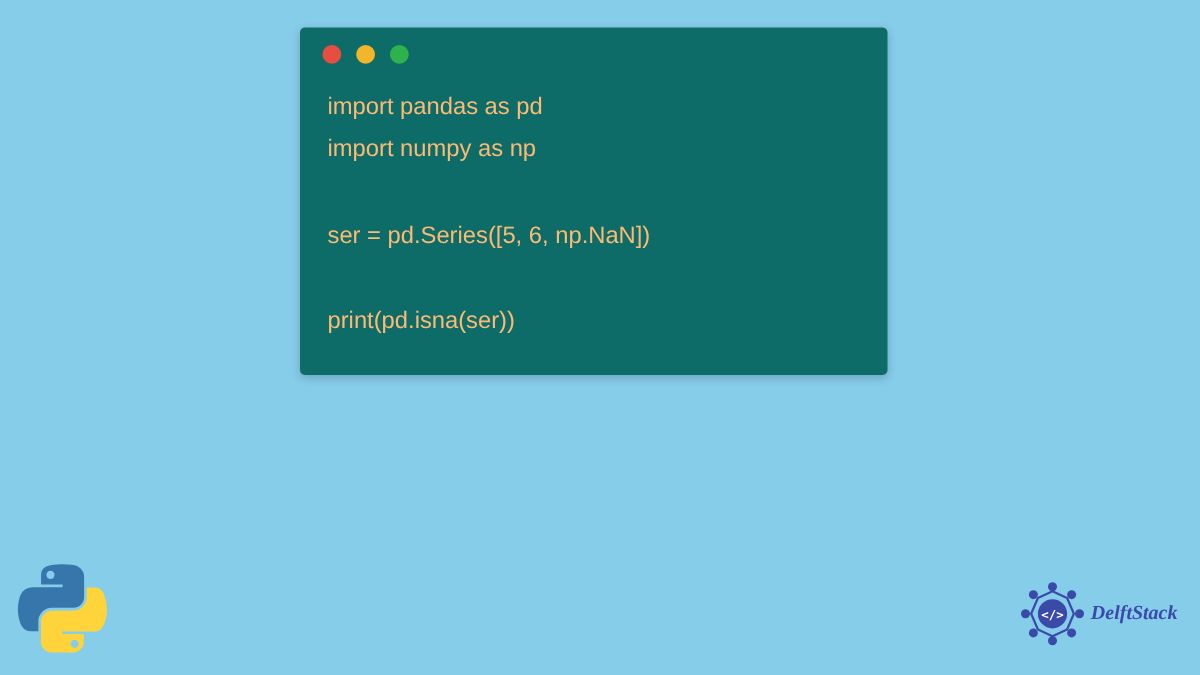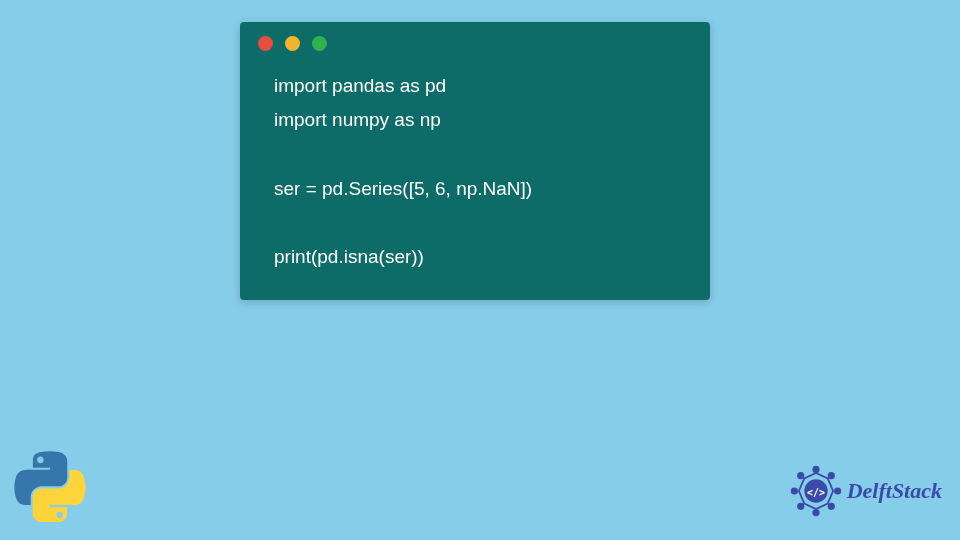--- a/index.html
+++ b/index.html
@@ -32,26 +32,25 @@
     .control-dot {
       width: 15px;
       height: 15px;
       border-radius: 50%;
     }
     .dot-red { background: #e84e3f; }
     .dot-yellow { background: #f3b52a; }
     .dot-green { background: #2fb24c; }
     .code-content {
       padding: 8px 22px 8px 22px;
-      color: #ffffff;
+      color: #fdba74;
       font-size: 19px;
       line-height: 1.8;
       font-family: Arial, Helvetica, sans-serif;
       white-space: pre;
-      margin-left: 12px;
     }
     .python-logo {
       position: absolute;
       bottom: 18px;
       left: 14px;
       width: 72px;
       height: 72px;
     }
     .delftstack-logo {
       position: absolute;
@@ -59,21 +58,21 @@
       right: 18px;
       display: flex;
       align-items: center;
       gap: 4px;
     }
     .delftstack-icon {
       width: 54px;
       height: 54px;
     }
     .delftstack-text {
-      font-size: 22px;
+      font-size: 16px;
       font-weight: 600;
       color: #3a4aa8;
       font-style: italic;
       font-family: Georgia, serif;
     }
   </style>
 </head>
 <body>
 
 <div class="code-window">

